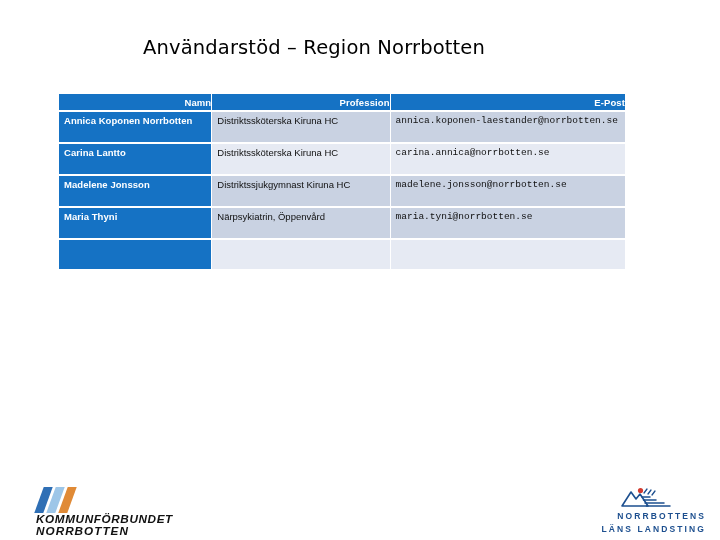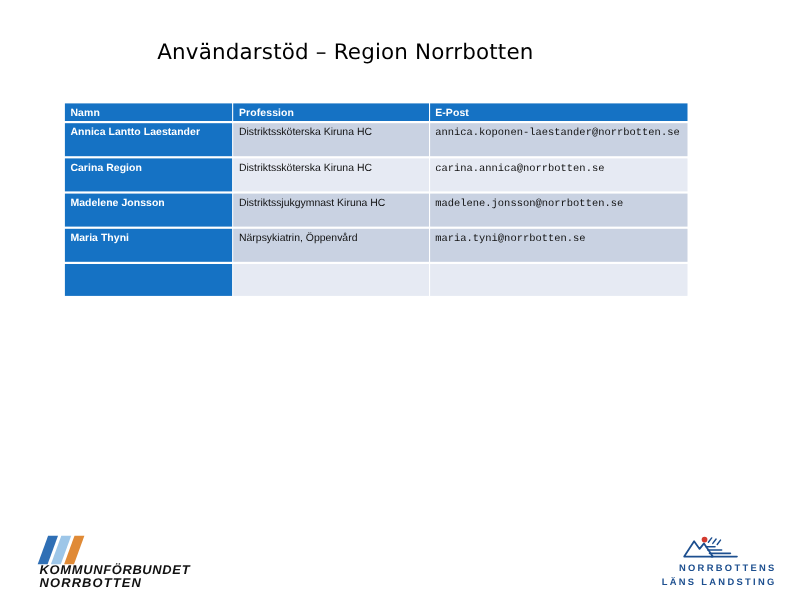--- a/index.html
+++ b/index.html
@@ -41,21 +41,21 @@
     border-collapse: separate;
     border-spacing: 1px 2px;
     width: 568px;
     table-layout: fixed;
   }
   table.contacts tr.header-row th {
     background: #1572c4;
     color: #ffffff;
     font-size: 9.5px;
     font-weight: 700;
-    text-align: left;
+    text-align: right;
     padding: 2px 0 2px 5px;
     height: 12px;
     vertical-align: middle;
     font-family: "Liberation Sans", sans-serif;
     letter-spacing: 0.1px;
   }
 
   table.contacts td {
     vertical-align: top;
     padding: 3px 0 0 5px;
@@ -179,26 +179,26 @@
     </colgroup>
     <thead>
       <tr class="header-row">
         <th>Namn</th>
         <th>Profession</th>
         <th>E-Post</th>
       </tr>
     </thead>
     <tbody>
       <tr class="band-dark">
-        <td class="c-name">Annica Lantto Laestander</td>
+        <td class="c-name">Annica Koponen Norrbotten</td>
         <td class="c-prof">Distriktssköterska Kiruna HC</td>
         <td class="c-mail">annica.koponen-laestander@norrbotten.se</td>
       </tr>
       <tr class="band-light">
-        <td class="c-name">Carina Region</td>
+        <td class="c-name">Carina Lantto</td>
         <td class="c-prof">Distriktssköterska Kiruna HC</td>
         <td class="c-mail">carina.annica@norrbotten.se</td>
       </tr>
       <tr class="band-dark">
         <td class="c-name">Madelene Jonsson</td>
         <td class="c-prof">Distriktssjukgymnast Kiruna HC</td>
         <td class="c-mail">madelene.jonsson@norrbotten.se</td>
       </tr>
       <tr class="band-dark">
         <td class="c-name">Maria Thyni</td>

